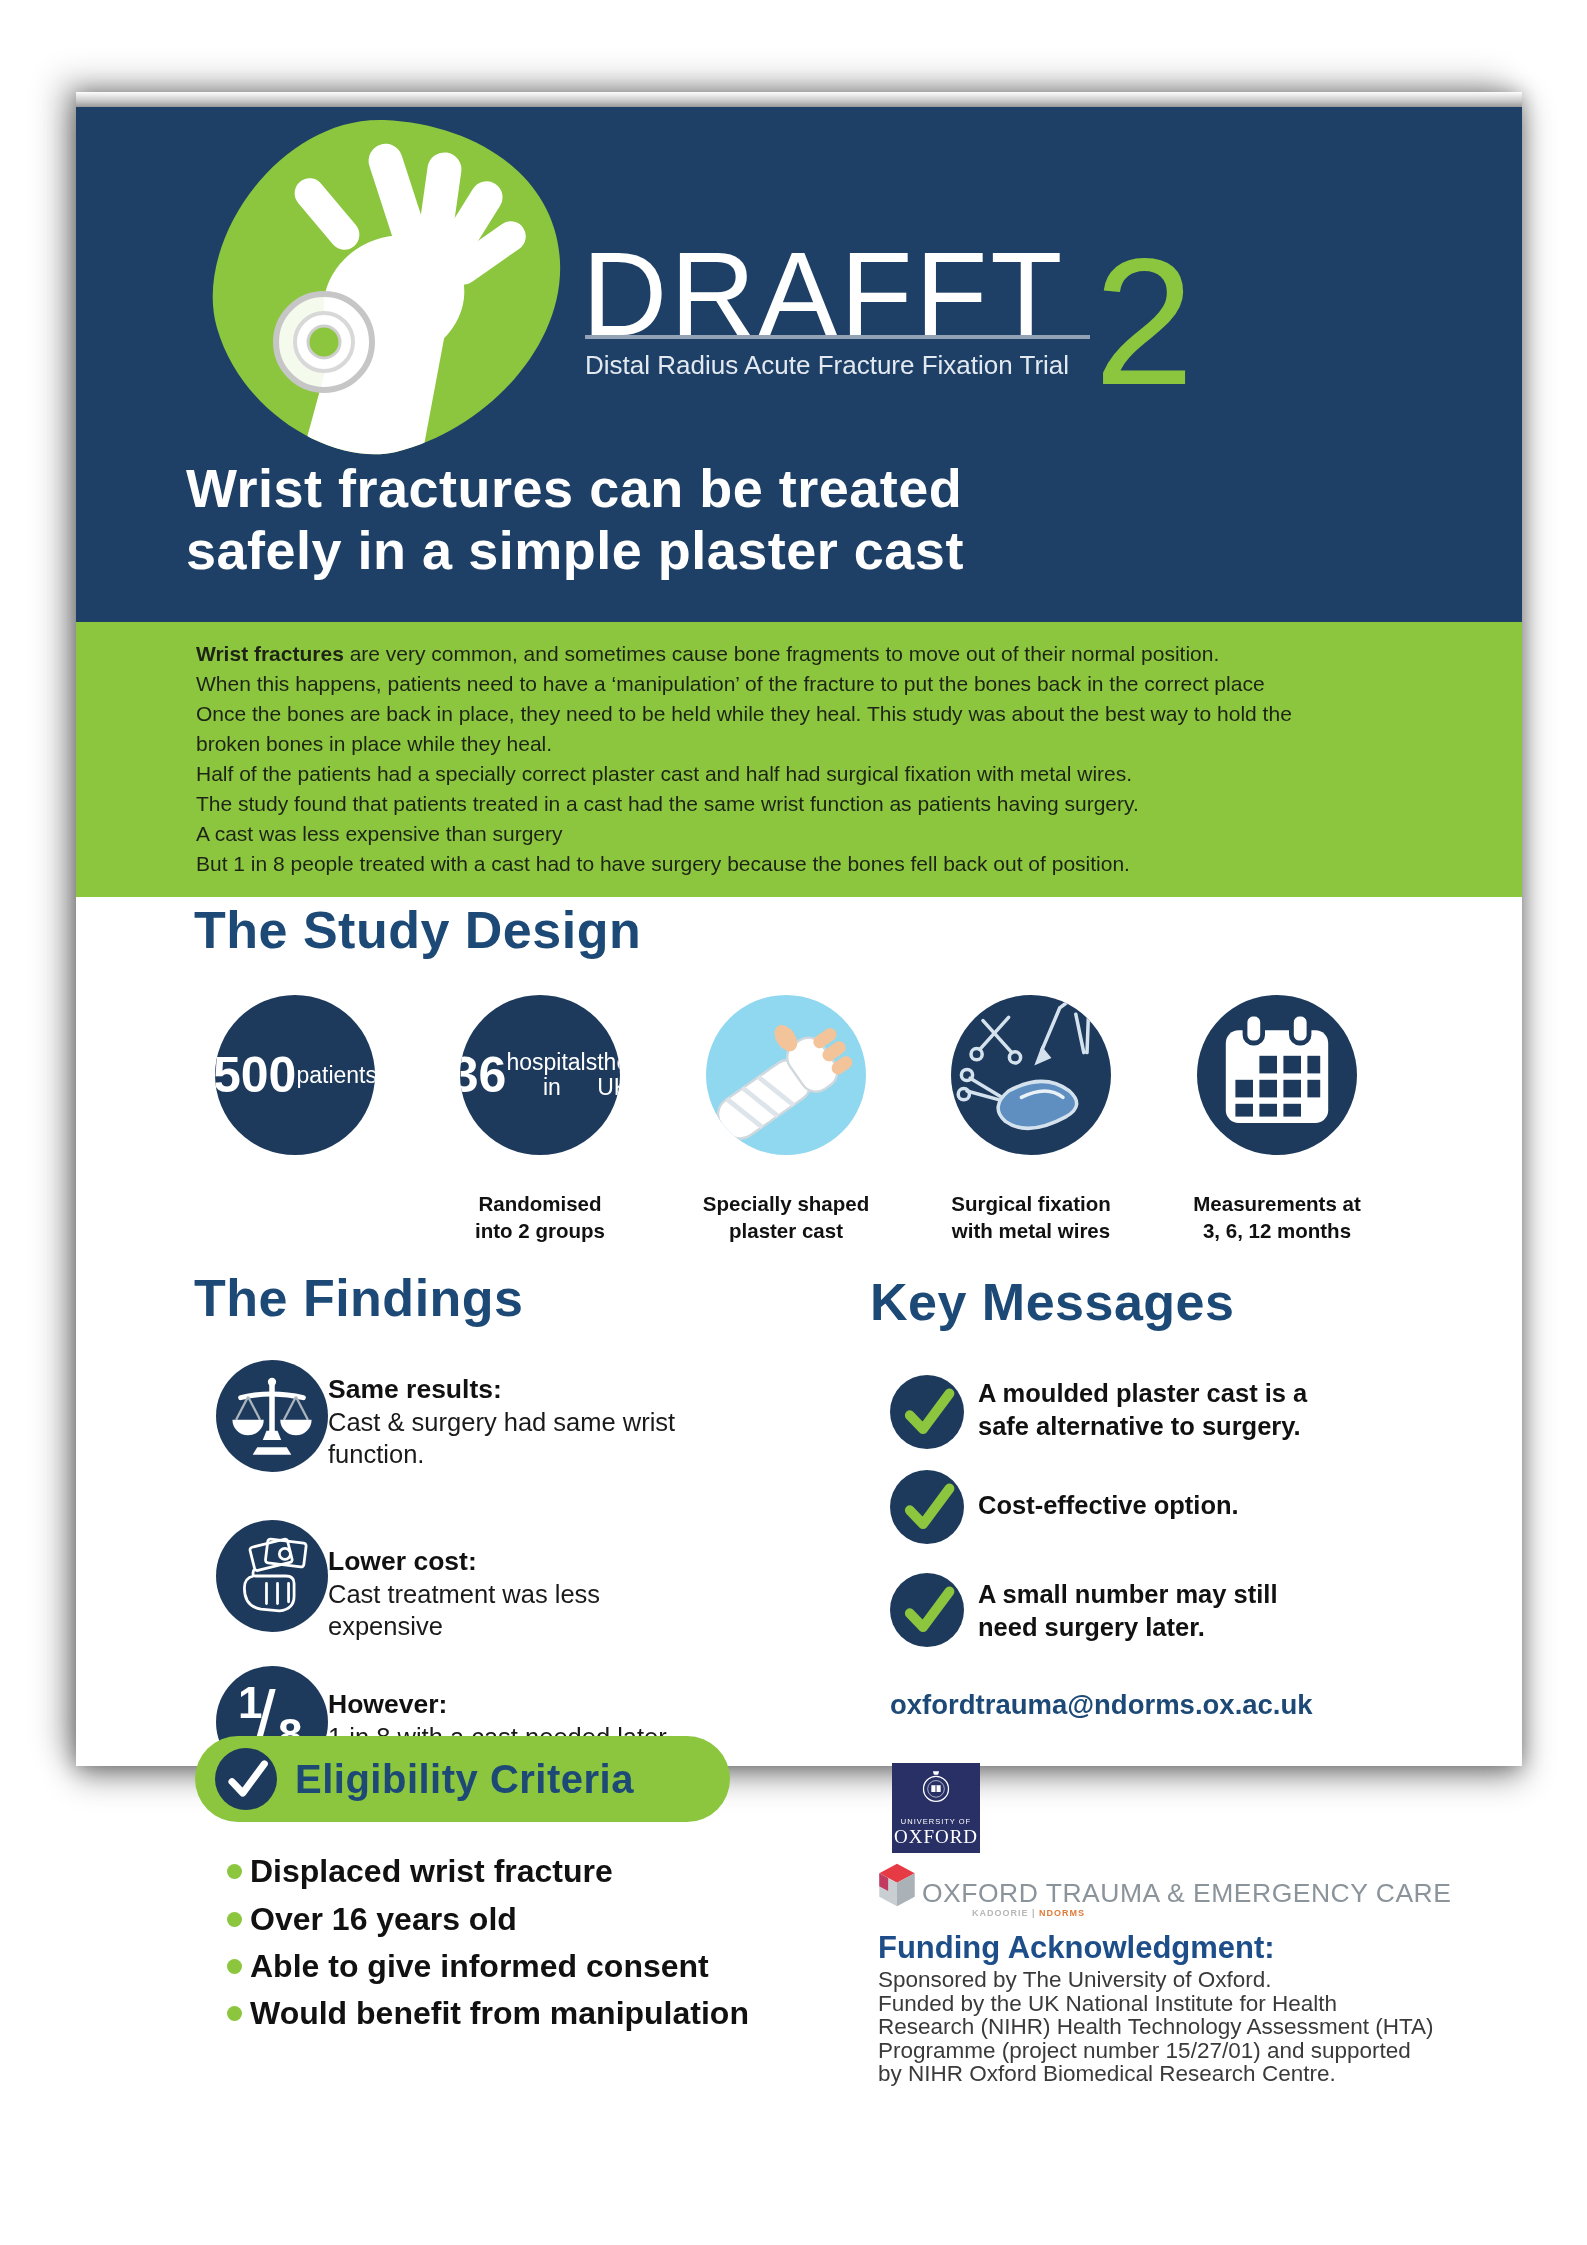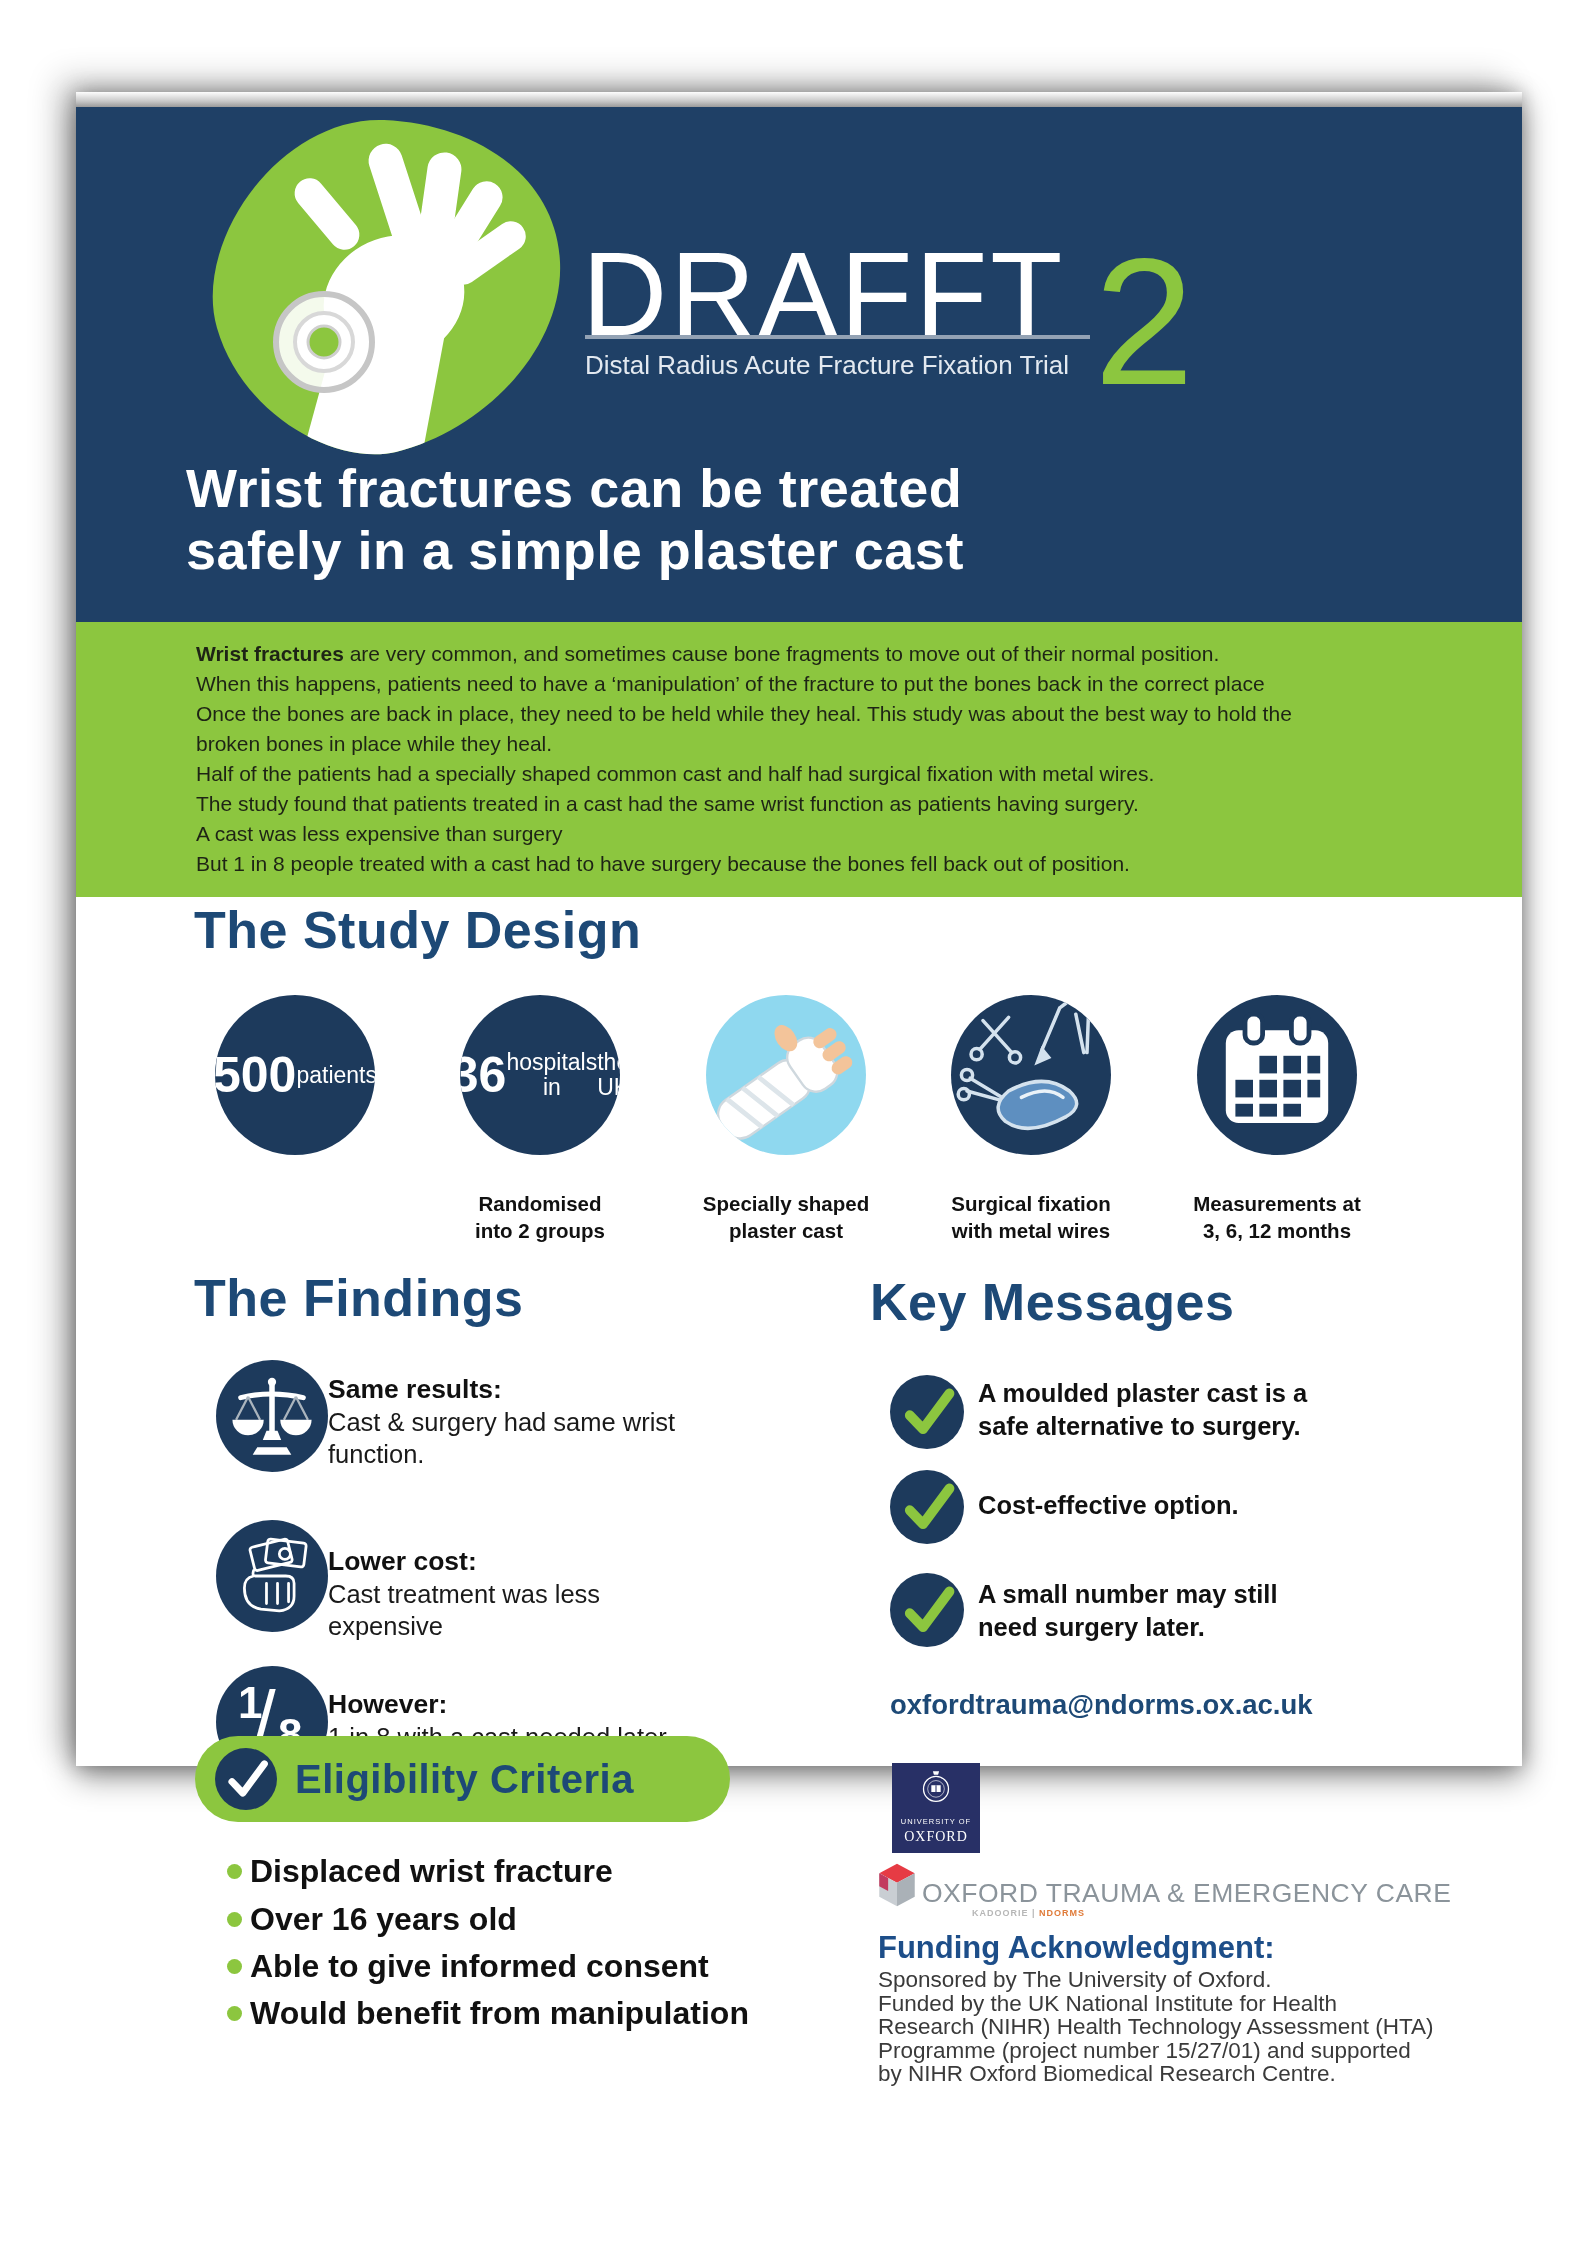--- a/index.html
+++ b/index.html
@@ -69,21 +69,21 @@
   .pill .ttl{position:absolute;left:100px;top:0;height:86px;display:flex;align-items:center;
     font-size:40px;font-weight:800;color:#1d4976;letter-spacing:.5px;}
   .bullet-row{position:absolute;left:151px;}
   .bullet-row .dot{position:absolute;left:0;top:10px;width:15px;height:15px;border-radius:50%;background:#8cc63f;}
   .bullet-row .btxt{margin-left:23px;font-size:32px;font-weight:700;color:#111;line-height:34px;}
   
   .ox-square{position:absolute;left:816px;top:1671px;width:88px;height:90px;background:#283066;
     display:flex;flex-direction:column;align-items:center;}
   .ox-square .crest{width:52px;height:50px;margin-top:4px;}
   .ox-square .u1{font-size:7.5px;letter-spacing:1px;color:#fff;line-height:9px;}
-  .ox-square .u2{font-family:"Liberation Serif", serif;font-size:14px;color:#fff;line-height:21px;letter-spacing:1px;}
+  .ox-square .u2{font-family:"Liberation Serif", serif;font-size:19px;color:#fff;line-height:21px;letter-spacing:1px;}
   .otec-cube{position:absolute;left:802px;top:1771px;width:38px;height:46px;}
   .otec-name{position:absolute;left:846px;top:1786px;font-size:26.5px;color:#8b949b;letter-spacing:.5px;}
   .otec-sub{position:absolute;left:896px;top:1816px;font-size:9px;letter-spacing:1px;color:#b7b7b7;font-weight:700;}
   .otec-sub .orange{color:#e07b39;}
   .fund-h{position:absolute;left:802px;top:1838px;margin:0;font-size:31px;font-weight:800;color:#1d4e89;}
   .fund-lines{position:absolute;left:802px;top:1876px;font-size:22.5px;line-height:23.5px;color:#3a3a3a;}
   .fund-lines span{display:block;}
 </style>
 </head>
 <body>
@@ -124,21 +124,21 @@
       <span>Wrist fractures can be treated</span>
       <span>safely in a simple plaster cast</span>
     </h1>
   </div>
 
   <div class="intro">
     <p><strong>Wrist fractures</strong><span> are very common, and sometimes cause bone fragments to move out of their normal position.</span></p>
     <p>When this happens, patients need to have a ‘manipulation’ of the fracture to put the bones back in the correct place</p>
     <p>Once the bones are back in place, they need to be held while they heal. This study was about the best way to hold the</p>
     <p>broken bones in place while they heal.</p>
-    <p>Half of the patients had a specially shaped common cast and half had surgical fixation with metal wires.</p>
+    <p>Half of the patients had a specially correct plaster cast and half had surgical fixation with metal wires.</p>
     <p>The study found that patients treated in a cast had the same wrist function as patients having surgery.</p>
     <p>A cast was less expensive than surgery</p>
     <p>But 1 in 8 people treated with a cast had to have surgery because the bones fell back out of position.</p>
   </div>
 
   <h2 class="sec-h" style="left:118px;top:808px;">The Study Design</h2>
 
   <div class="sd-circle" style="left:139px;">
     <div class="big">500</div>
     <div class="small">patients</div>

